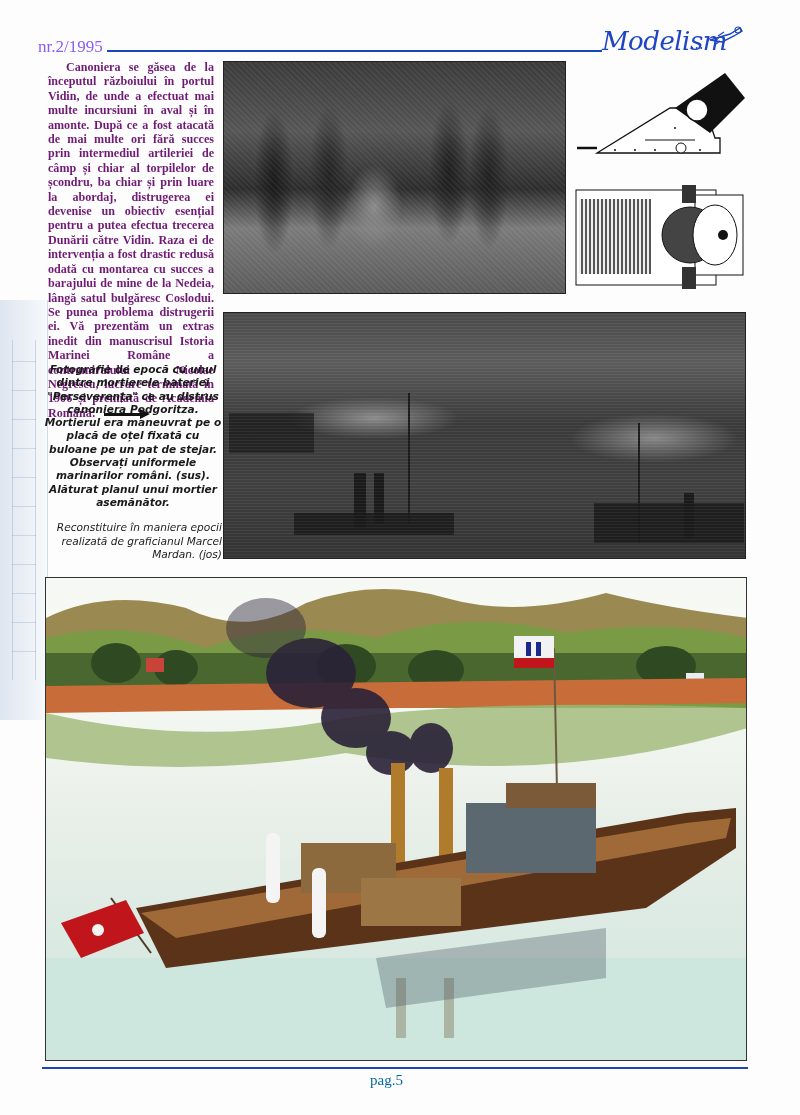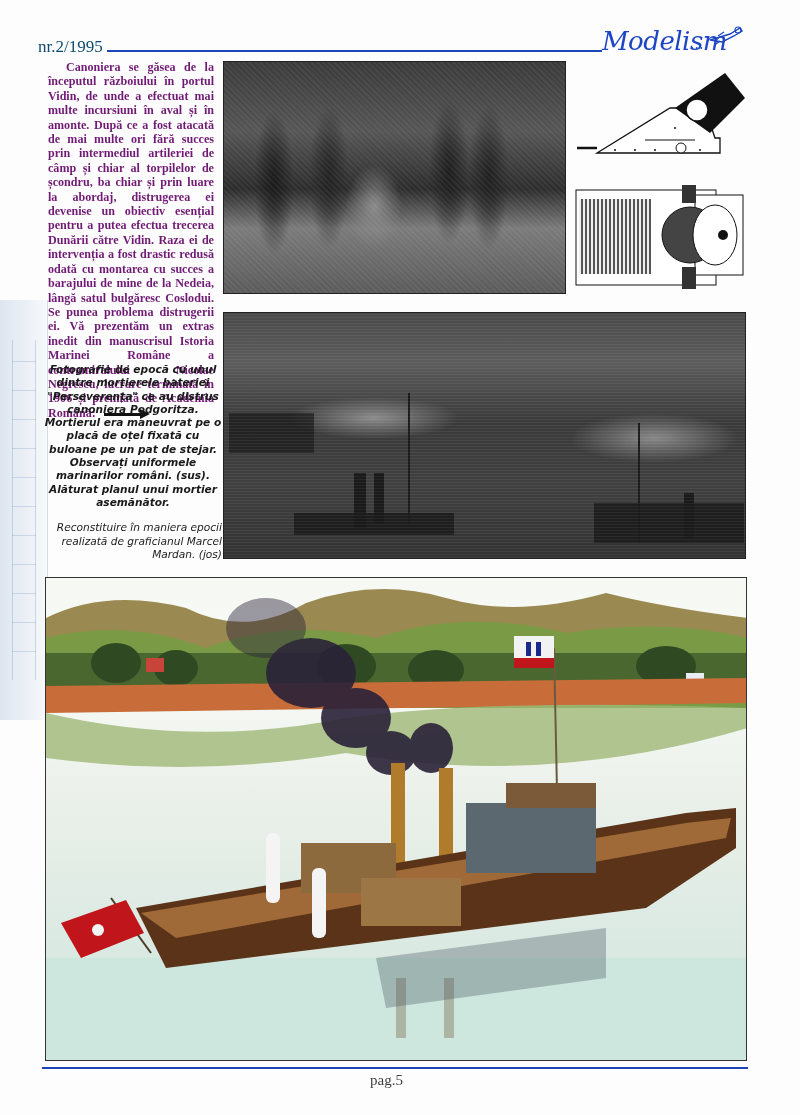--- a/index.html
+++ b/index.html
@@ -7,21 +7,21 @@
   body { position: relative; font-family: "DejaVu Serif", serif; color: #111; }
 
   .left-deco { position: absolute; left: 0; top: 300px; width: 48px; height: 420px;
     background: linear-gradient(90deg, rgba(160,185,215,0.35), rgba(200,215,235,0.1));
     border-right: 1px solid rgba(170,190,215,0.25); }
   .left-deco::before { content: ""; position: absolute; left: 12px; top: 40px; width: 22px; height: 340px;
     border-left: 1px solid rgba(140,165,200,0.4); border-right: 1px solid rgba(140,165,200,0.4);
     background: repeating-linear-gradient(0deg, transparent 0 28px, rgba(140,165,200,0.35) 28px 29px); }
 
   .issue { position: absolute; left: 38px; top: 37px; font-family: "Liberation Serif", serif;
-    font-size: 17px; color: #0c4a6e; }
+    font-size: 17px; color: #8b5cf6; }
   .header-rule { position: absolute; left: 107px; top: 50px; width: 495px; height: 2px; background: #1c46b8; }
   .logo { position: absolute; left: 602px; top: 26px; font-family: "DejaVu Serif", serif; font-style: italic;
     font-size: 26px; color: #1d45c4; letter-spacing: -0.5px; }
   .logo-dots { position: absolute; left: 690px; top: 36px; color: #1d45c4; font-size: 14px; }
   .logo-plane { position: absolute; left: 708px; top: 24px; width: 36px; height: 22px; }
 
   .intro { position: absolute; left: 48px; top: 60px; width: 166px; font-family: "Liberation Serif", serif;
     font-size: 12.1px; line-height: 14.4px; text-align: justify; font-weight: bold; color: #701a75; }
   .intro .indent { display: inline-block; width: 18px; }
   .arrow { display: inline-block; width: 46px; height: 8px; position: relative; margin-left: 8px; vertical-align: middle; }
@@ -55,21 +55,21 @@
   .captions { position: absolute; left: 44px; top: 363px; width: 178px; font-family: "DejaVu Sans", sans-serif;
     font-style: italic; font-size: 10.6px; line-height: 13.3px; text-align: right; color: #1a1a1a; }
   .captions p { margin-bottom: 12px; }
   .captions p.c1 { font-weight: bold; text-align: center; }
   .captions p.c2 { font-weight: bold; }
 
   .painting { position: absolute; left: 45px; top: 577px; width: 702px; height: 484px; border: 1px solid #333;
     overflow: hidden; background: linear-gradient(180deg, #f6f8f4 0%, #f8faf5 20%, #e8efe8 50%, #d8e9e2 80%, #cfe3dc 100%); }
 
   .footer-rule { position: absolute; left: 42px; top: 1067px; width: 706px; height: 2px; background: #1c46b8; }
-  .page-num { position: absolute; left: 370px; top: 1072px; font-family: "Liberation Serif", serif; font-size: 15px; color: #404040; }
+  .page-num { position: absolute; left: 370px; top: 1072px; font-family: "Liberation Serif", serif; font-size: 15px; color: #0369a1; }
 </style>
 </head>
 <body>
 
 <div class="left-deco"></div>
 
 <div class="issue">nr.2/1995</div>
 <div class="header-rule"></div>
 <div class="logo">Modelism</div>
 <div class="logo-dots">...</div>

